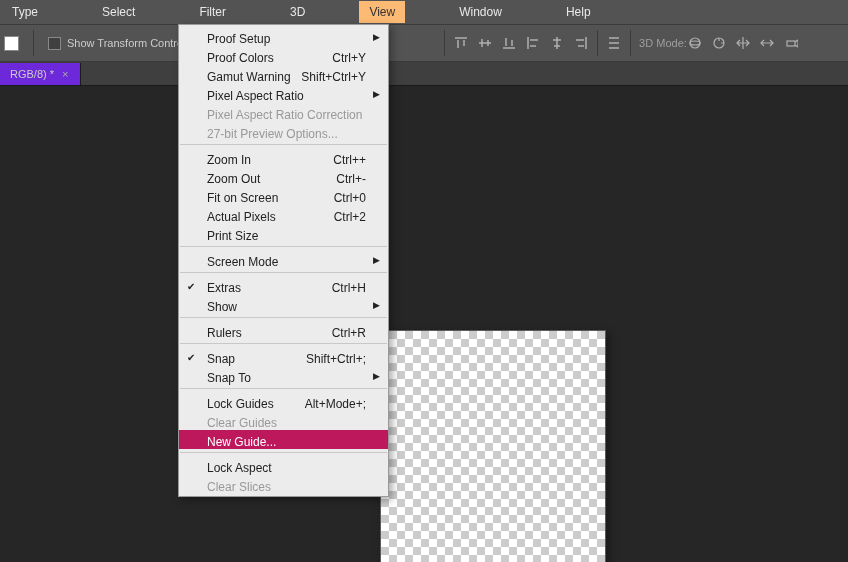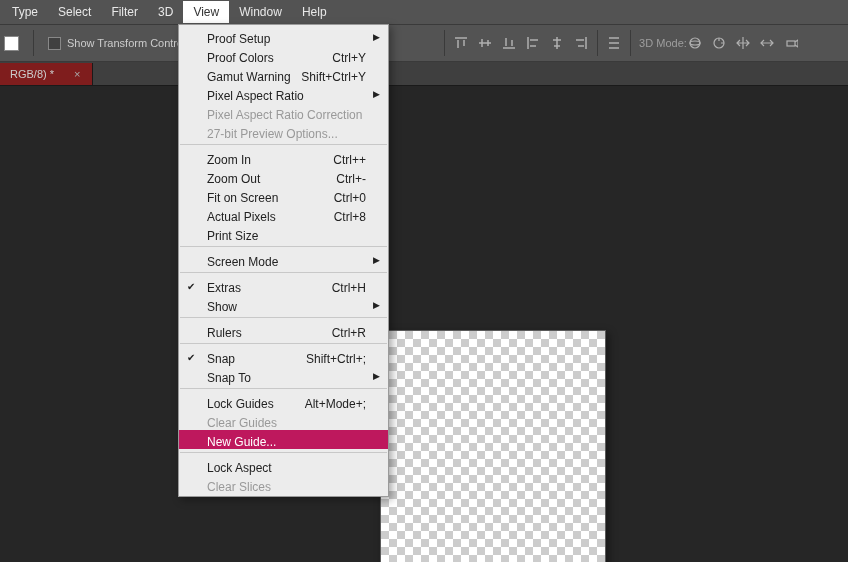--- a/index.html
+++ b/index.html
@@ -1,32 +1,32 @@
 <!DOCTYPE html>
 <html><head>
 <meta charset="utf-8">
 <style>
   * { margin: 0; padding: 0; box-sizing: border-box; font-family: -apple-system, "Segoe UI", Arial, sans-serif; }
   body { background: #262626; width: 848px; height: 562px; overflow: hidden; position: relative; }
   
-  .menubar { height: 24px; background: #535353; display: flex; align-items: center; padding-left: 2px; color: #e8e8e8; font-size: 12px; position: relative; z-index: 10; }
+  .menubar { height: 24px; background: #535353; display: flex; align-items: center; padding-left: 2px; color: #e8e8e8; font-size: 12px; position: relative; z-index: 10; gap: 44px; }
   .menubar-item { padding: 4px 10px; cursor: default; }
-  .menubar-item.open { background: #ffffff; color: #333; }
+  .menubar-item.open { background: #fdba74; color: #333; }
   
   .optbar { height: 38px; background: #535353; border-top: 1px solid #3a3a3a; border-bottom: 1px solid #3a3a3a; display: flex; align-items: center; color: #ccc; font-size: 11px; padding-left: 4px; position: relative; z-index: 5; }
   .opt-swatch { width: 15px; height: 15px; background: #fff; border: 1px solid #888; margin: 0 6px 0 0; }
   .opt-checkbox { width: 13px; height: 13px; border: 1px solid #888; background: #404040; margin-right: 6px; margin-left: 6px; }
   .opt-divider { width: 1px; height: 26px; background: #3a3a3a; margin: 0 8px; }
   .opt-iconset { display: flex; gap: 8px; align-items: center; }
   .opt-icon { width: 16px; height: 16px; display:flex; align-items:center; justify-content:center; }
   .opt-icon svg { stroke: #b0b0b0; fill: none; }
   .opt-label3d { color: #9e9e9e; margin-right:0;}
   
   .tabstrip { height: 24px; background: #3f3f3f; border-bottom: 1px solid #1a1a1a; display: flex; align-items: flex-end; color: #ccc; font-size: 11px; }
-  .tab { padding: 5px 12px 5px 10px; background: #7f1d1d; border-right: 1px solid #1a1a1a; display: flex; align-items: center; gap:20px;}
+  .tab { padding: 5px 12px 5px 10px; background: #6d28d9; border-right: 1px solid #1a1a1a; display: flex; align-items: center; gap:8px;}
   .tab-close { color: #aaa; font-size:11px;}
   
   .workspace { position: absolute; left:0; right:0; top:86px; bottom:0; background: #262626; }
   .canvas { position: absolute; left: 380px; top: 244px; width: 226px; height: 300px; border: 1px solid #5a5a5a; 
     background-image:
       linear-gradient(45deg,#ccc 25%,transparent 25%),
       linear-gradient(-45deg,#ccc 25%,transparent 25%),
       linear-gradient(45deg,transparent 75%,#ccc 75%),
       linear-gradient(-45deg,transparent 75%,#ccc 75%);
     background-size:16px 16px;
@@ -181,21 +181,21 @@
     <div class="menu-row">
       <span>Zoom Out</span>
       <span class="menu-shortcut">Ctrl+-</span>
     </div>
     <div class="menu-row">
       <span>Fit on Screen</span>
       <span class="menu-shortcut">Ctrl+0</span>
     </div>
     <div class="menu-row">
       <span>Actual Pixels</span>
-      <span class="menu-shortcut">Ctrl+8</span>
+      <span class="menu-shortcut">Ctrl+2</span>
     </div>
     <div class="menu-row">
       <span>Print Size</span>
     </div>
     <div class="menu-sep"></div>
     <div class="menu-row">
       <span>Screen Mode</span>
       <span class="menu-arrow">▶</span>
     </div>
     <div class="menu-sep"></div>

